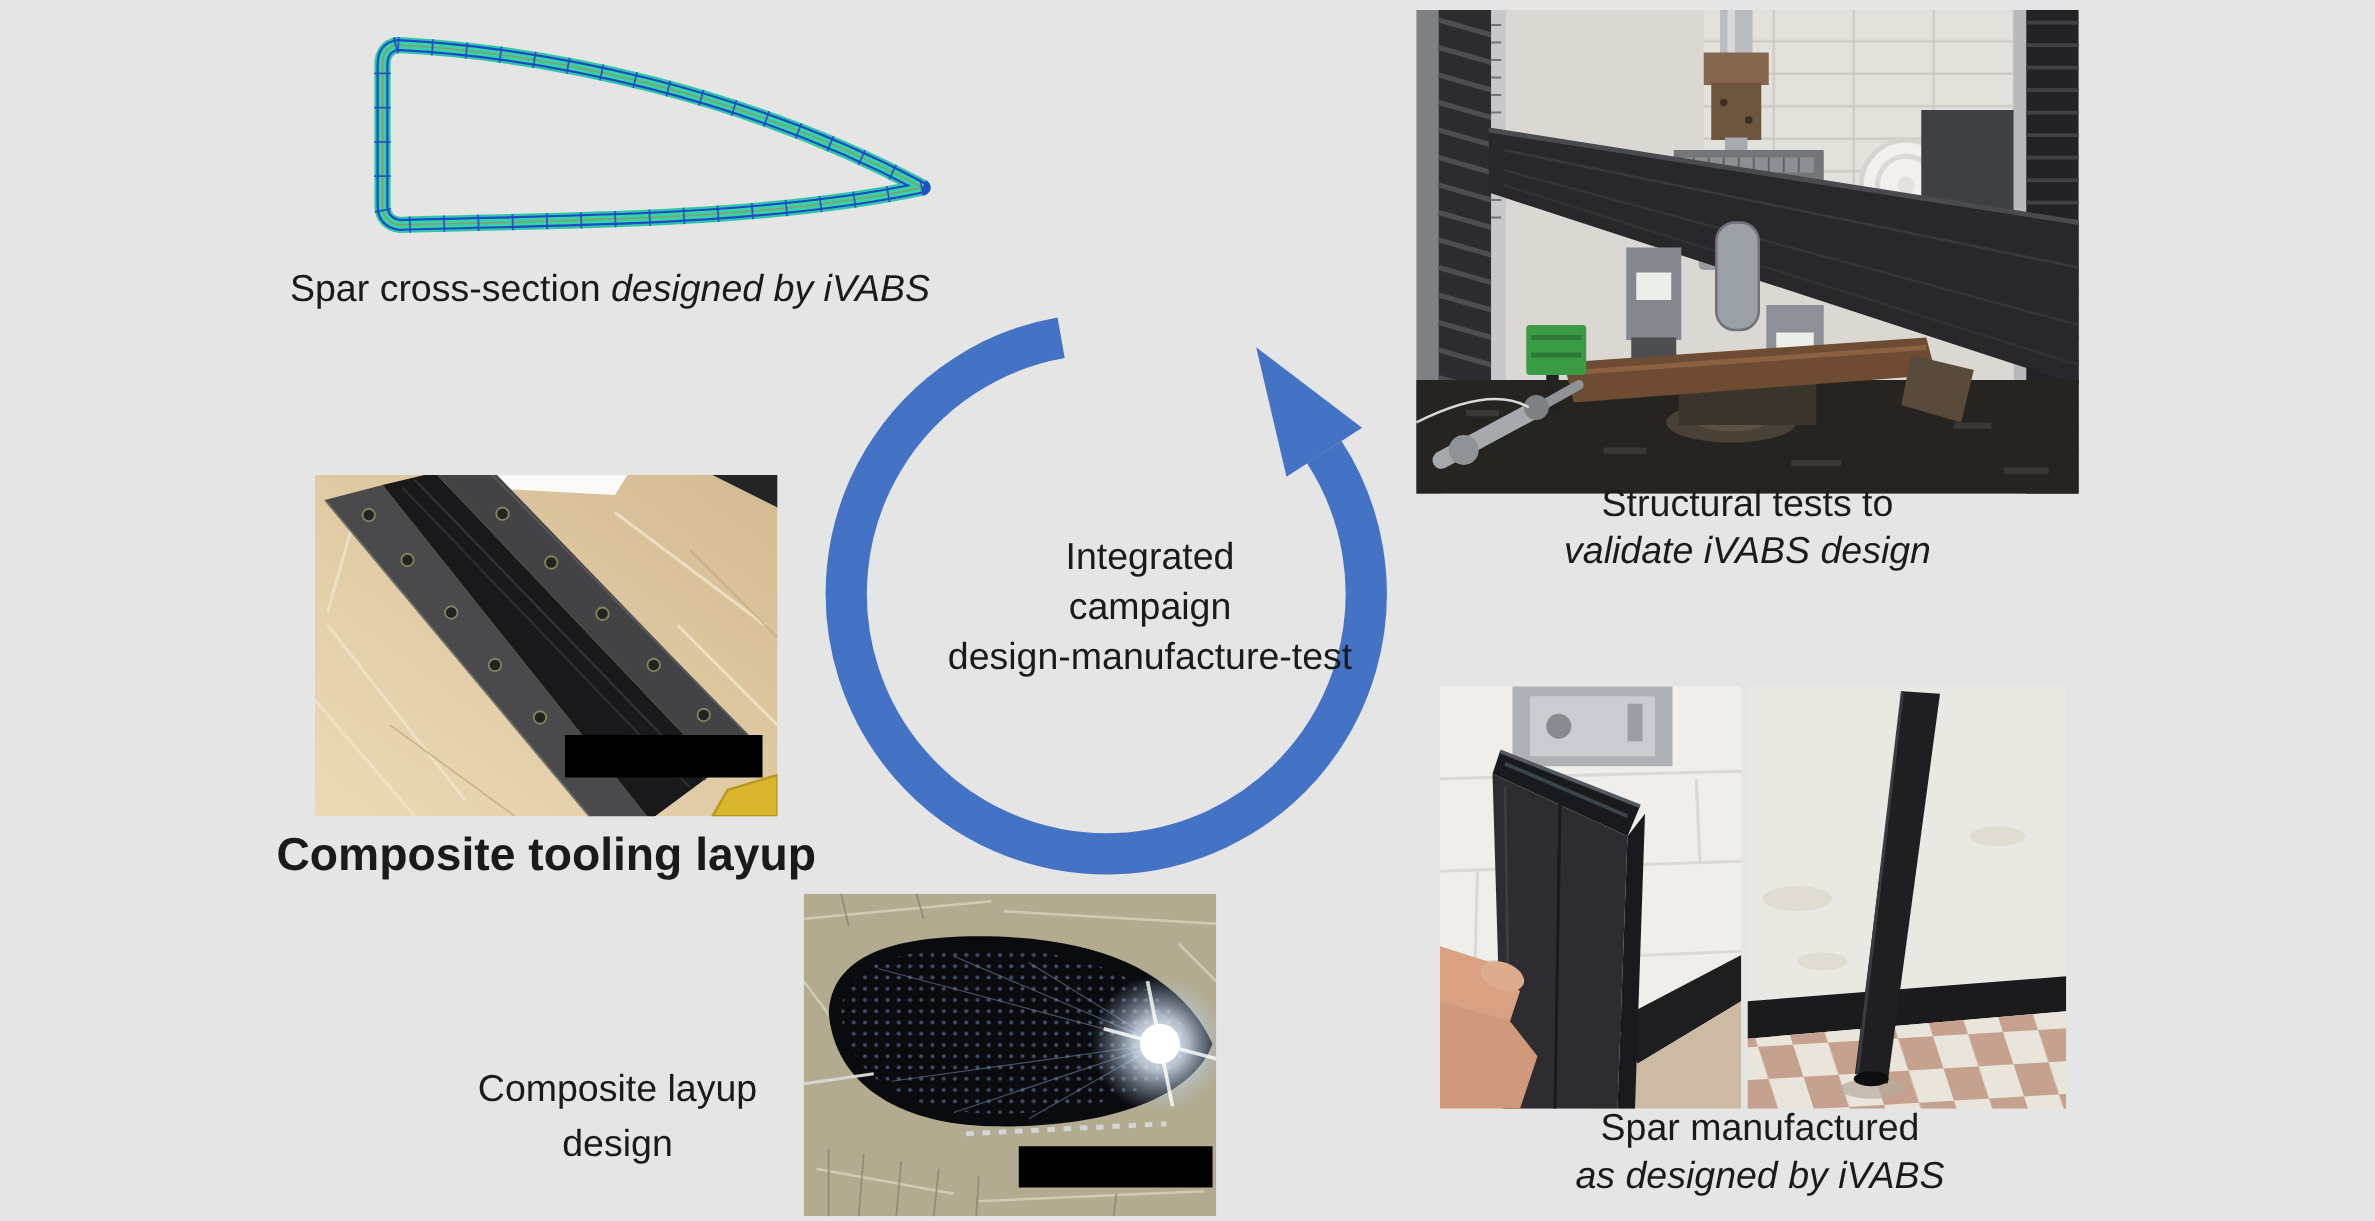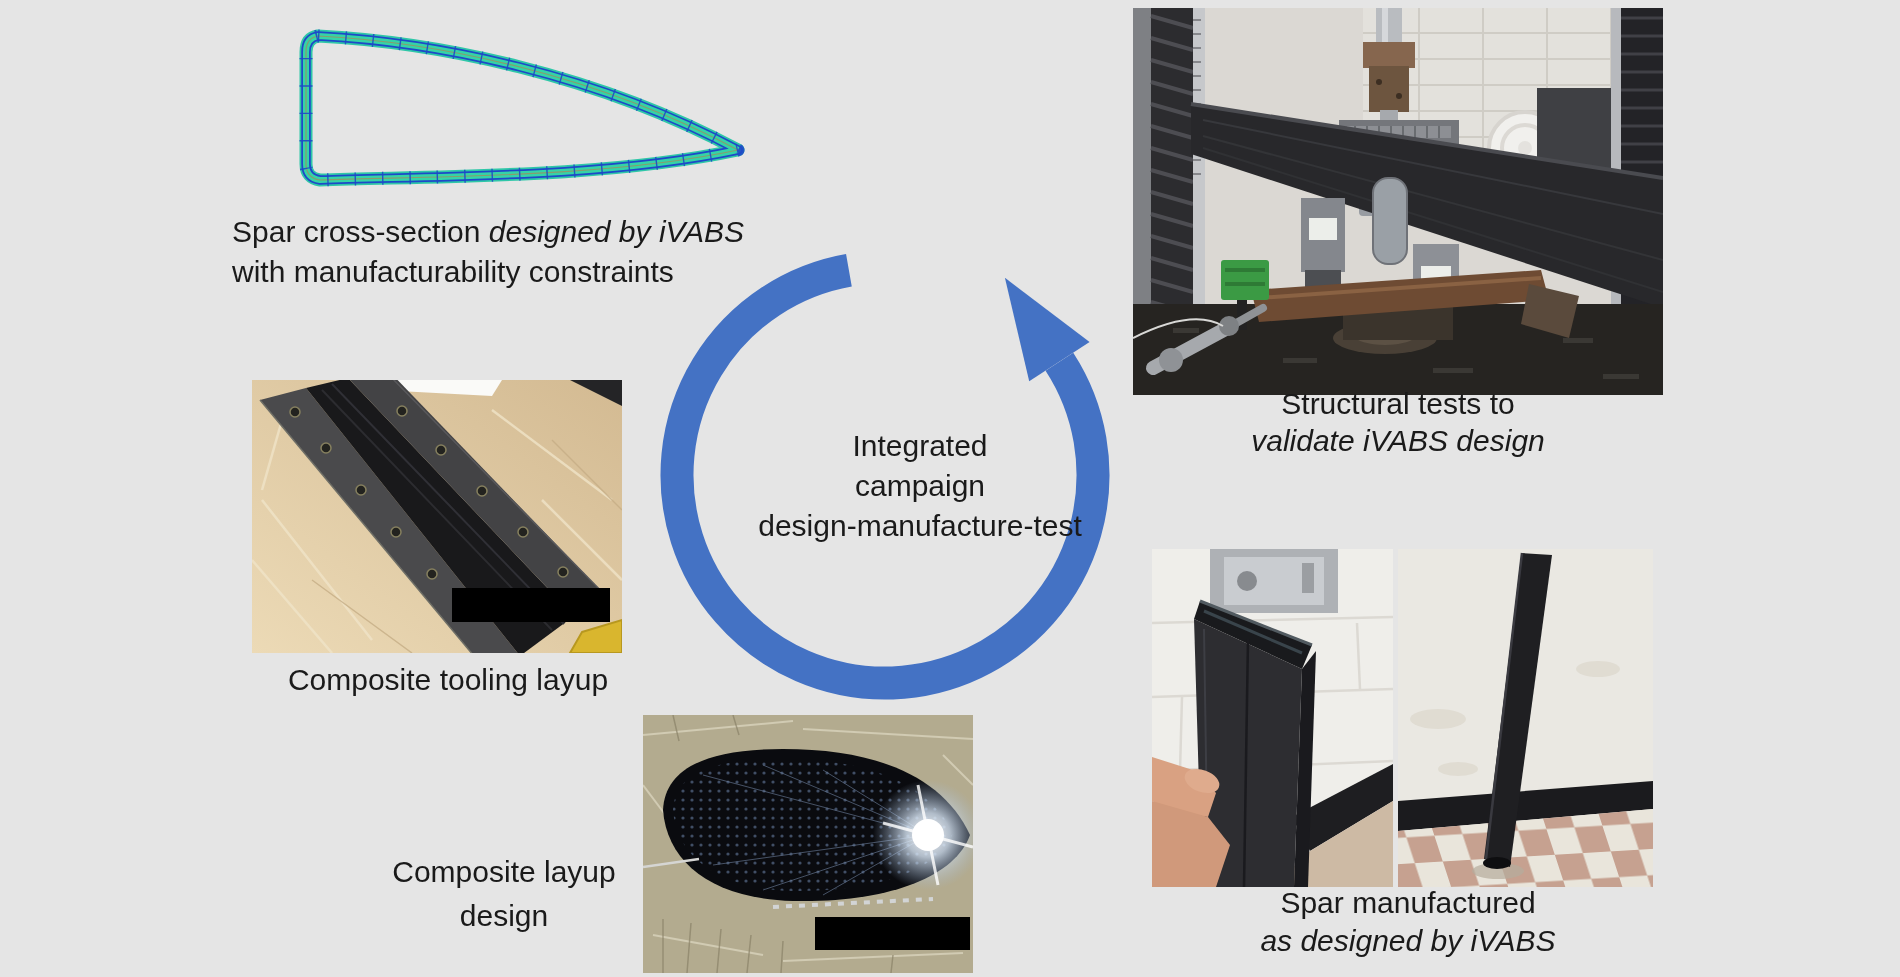--- a/index.html
+++ b/index.html
@@ -6,26 +6,26 @@
   #canvas{position:relative;width:1900px;height:977px;background:#e5e5e5;overflow:hidden;
           font-family:"Liberation Sans",sans-serif;color:#1a1a1a;}
   .abs{position:absolute;}
   .caption{font-size:30px;color:#1a1a1a;}
   .cap-center{text-align:center;}
   .ital{font-style:italic;}
   #caption-cross-section{left:232px;top:212px;width:580px;line-height:40px;text-align:left;}
   #photo-structural{left:1133px;top:8px;}
   #caption-structural{left:1148px;top:385px;width:500px;line-height:37px;}
   #photo-tooling{left:252px;top:380px;}
-  #caption-tooling{left:198px;top:663px;width:500px;font-size:30px;}
+  #caption-tooling{left:187px;top:663px;width:500px;font-size:37px;font-weight:bold;}
   #cross-section-svg{left:296px;top:26px;}
   #cycle-svg{left:655px;top:245px;}
   #cycle-text{left:720px;top:426px;width:400px;line-height:40px;font-size:30px;text-align:center;}
   #photo-layup{left:643px;top:715px;}
-  #caption-layup{left:304px;top:850px;width:400px;line-height:44px;}
+  #caption-layup{left:294px;top:850px;width:400px;line-height:44px;}
   #photo-spar-left{left:1152px;top:549px;}
   #photo-spar-right{left:1398px;top:549px;}
   #caption-spar{left:1158px;top:884px;width:500px;line-height:38px;}
 </style>
 </head>
 <body>
 
 <div id="canvas">
 
   <svg id="cross-section-svg" class="abs" width="460" height="162" viewBox="0 0 460 162">
@@ -33,21 +33,20 @@
       <path d="M 22 10 C 140 16, 300 48, 442 124 C 310 152, 140 150, 24 154 Q 10 152, 10 138 L 10 26 Q 10 12, 22 10 Z" stroke="#2fc7a8" stroke-width="13"></path>
       <path d="M 22 10 C 140 16, 300 48, 442 124 C 310 152, 140 150, 24 154 Q 10 152, 10 138 L 10 26 Q 10 12, 22 10 Z" stroke="#1e49c8" stroke-width="9.5"></path>
       <path d="M 22 10 C 140 16, 300 48, 442 124 C 310 152, 140 150, 24 154 Q 10 152, 10 138 L 10 26 Q 10 12, 22 10 Z" stroke="#35d3a6" stroke-width="6"></path>
       <path d="M 22 10 C 140 16, 300 48, 442 124 C 310 152, 140 150, 24 154 Q 10 152, 10 138 L 10 26 Q 10 12, 22 10 Z" stroke="#998f66" stroke-width="1.2" opacity="0.85"></path>
       <path d="M 22 10 C 140 16, 300 48, 442 124 C 310 152, 140 150, 24 154 Q 10 152, 10 138 L 10 26 Q 10 12, 22 10 Z" stroke="#1e49c8" stroke-width="13" stroke-dasharray="1.4 26" opacity="0.9"></path>
     </g>
   </svg>
 
   <div id="caption-cross-section" class="abs caption">
     <div><span>Spar cross-section </span><span class="ital">designed by iVABS</span></div>
-    <div>with manufacturability constraints</div>
   </div>
 
   <svg id="photo-structural" class="abs" width="530" height="387" viewBox="0 0 530 387">
     <defs>
       <pattern id="brick" width="64" height="26" patternUnits="userSpaceOnUse">
         <rect width="64" height="26" fill="#e3e1dc"></rect>
         <line x1="0" y1="25" x2="64" y2="25" stroke="#cfccc5" stroke-width="2"></line>
         <line x1="30" y1="0" x2="30" y2="25" stroke="#cfccc5" stroke-width="2"></line>
       </pattern>
     </defs>

